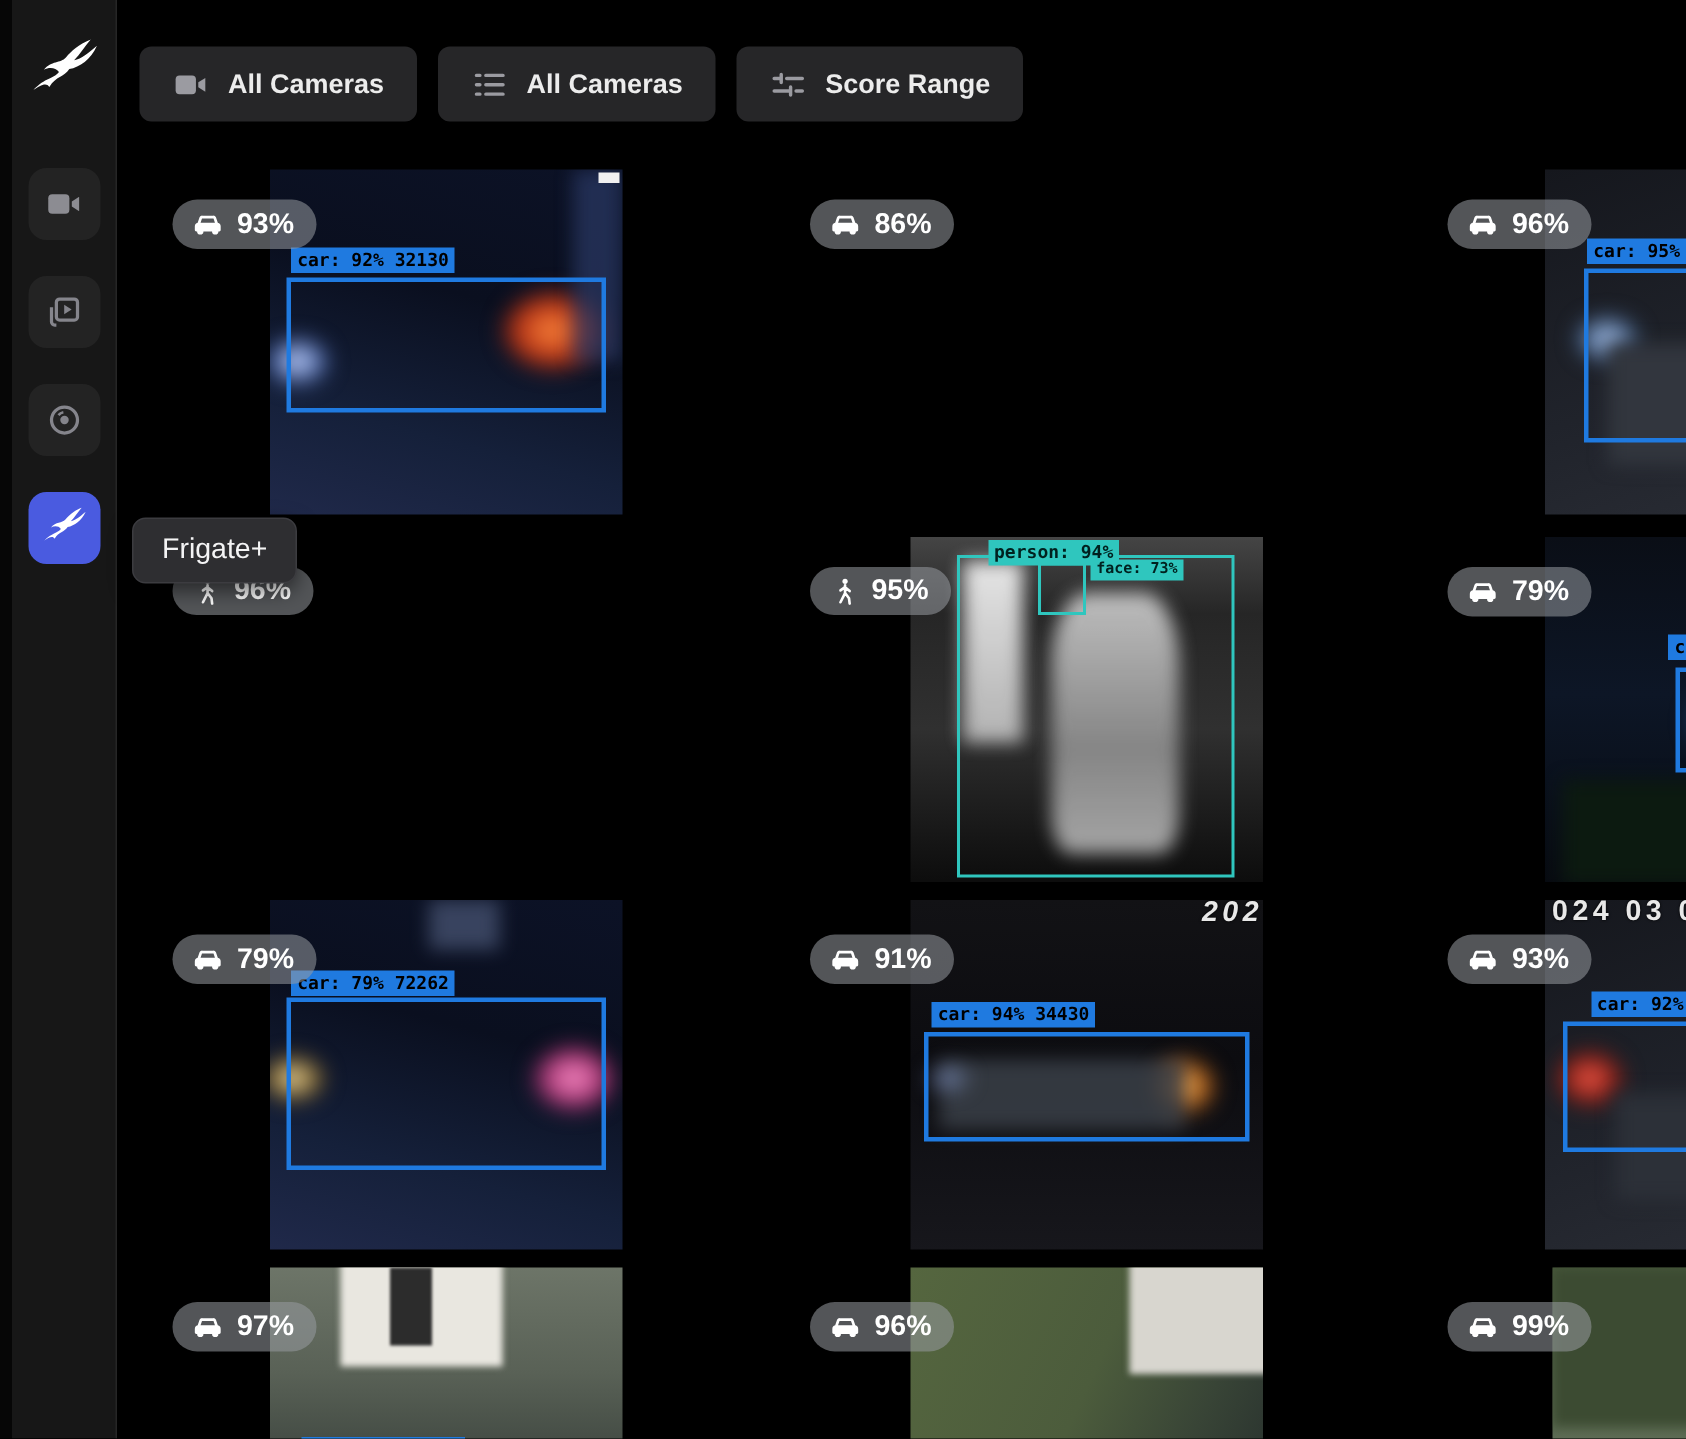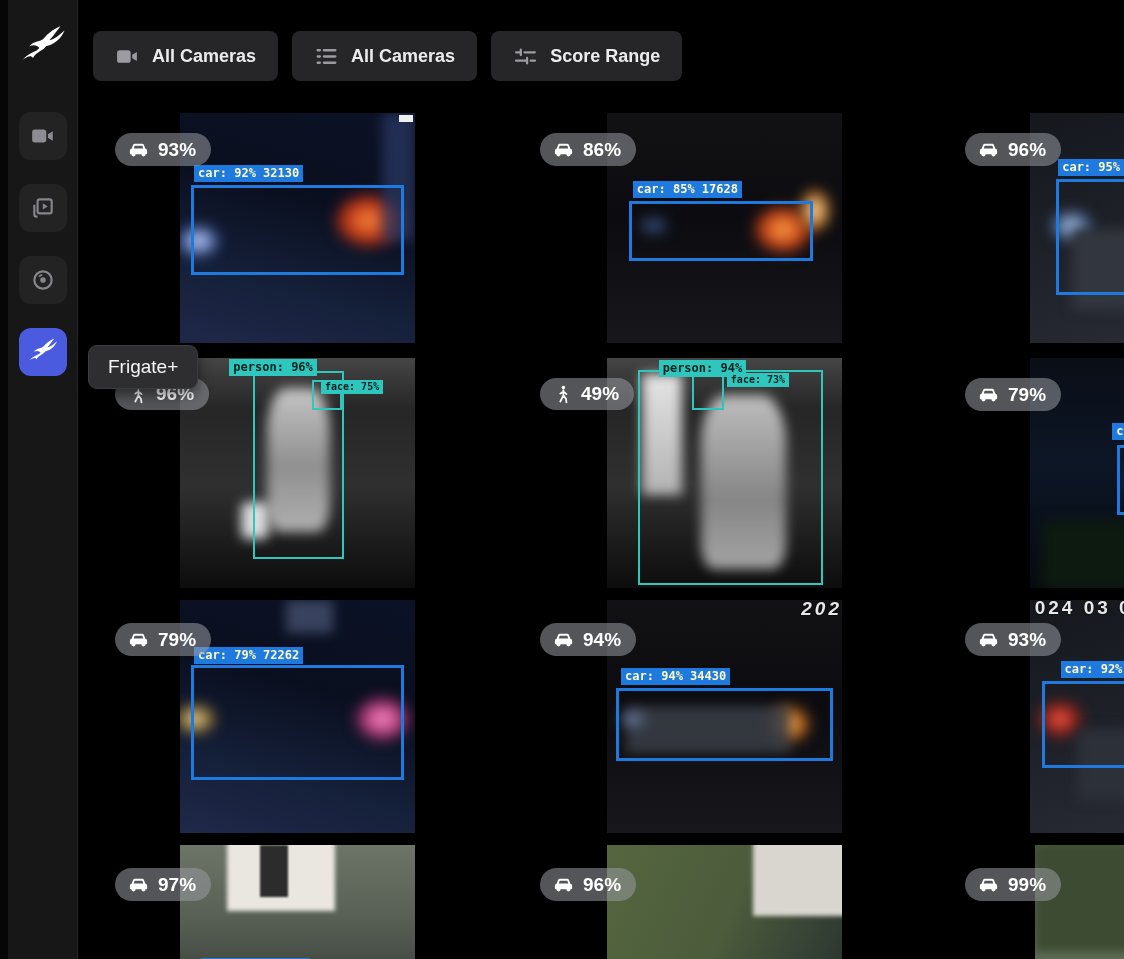--- a/index.html
+++ b/index.html
@@ -21,21 +21,21 @@
   .tb-btn { height:50px; background:#262628; border-radius:8px; display:flex; align-items:center;
     gap:12px; padding:0 22px; color:#ececec; font-size:18px; font-weight:bold; cursor:pointer; }
 
   
   .cell { position:absolute; overflow:hidden; cursor:pointer; }
   .snap { position:absolute; overflow:hidden; }
   .badge { position:absolute; z-index:5; display:inline-flex; align-items:center; gap:8px;
     background:rgba(152,154,160,0.55); border-radius:999px; padding:5px 15px 5px 12px;
     color:#fff; font-size:19px; font-weight:bold; }
   .det-label { position:absolute; font:bold 12px "DejaVu Sans Mono", monospace;
-    color:#fef9c3; padding:1px 4px 2px 4px; white-space:nowrap; z-index:3; }
+    color:#000000; padding:1px 4px 2px 4px; white-space:nowrap; z-index:3; }
   .det-box { position:absolute; z-index:2; }
   .blue  { background:#1f7ae0; }
   .bluebox { border:3px solid #1f7ae0; }
   .teal  { background:#2fc6be; color:#00211f; }
   .tealbox { border:2px solid #2fc6be; }
   .ts { position:absolute; color:#e8e8e8; font:bold 19px "Liberation Sans",sans-serif;
     letter-spacing:3px; z-index:3; text-shadow:0 0 2px #000; }
   .glow { position:absolute; border-radius:50%; filter:blur(7px); z-index:1; }
   .blob { position:absolute; filter:blur(6px); z-index:1; }
 
@@ -130,27 +130,20 @@
     <svg width="23" height="23" viewBox="0 0 24 24" fill="#fff">
       <path d="M5 11l1.3-3.8A2 2 0 0 1 8.2 6h7.6a2 2 0 0 1 1.9 1.2L19 11a2.6 2.6 0 0 1 2 2.5V16a1 1 0 0 1-1 1h-.6a2.2 2.2 0 0 1-4.4 0H9a2.2 2.2 0 0 1-4.4 0H4a1 1 0 0 1-1-1v-2.5A2.6 2.6 0 0 1 5 11zm2 0h10l-1-3H8z"></path>
       <circle cx="6.8" cy="16.6" r="1.3"></circle>
         <circle cx="17.2" cy="16.6" r="1.3"></circle>
     </svg>
     <span>93%</span>
   </div>
 </div>
 
 <div class="cell" style="left:523px;top:98px;width:425px;height:245px;">
-  <div class="snap bg-n2" style="left:84px;top:15px;width:235px;height:232px;">
-    <div class="glow" style="left:58%;top:36%;width:80px;height:65px;background:radial-gradient(closest-side,#ffab4a,#c23a14 55%,transparent 78%);"></div>
-    <div class="glow" style="left:80%;top:30%;width:40px;height:55px;background:radial-gradient(closest-side,#ffe9c2,#c87a2a 60%,transparent 80%);"></div>
-    <div class="glow" style="left:10%;top:43%;width:45px;height:25px;background:radial-gradient(closest-side,#4a6db0,transparent 80%);"></div>
-    <div class="det-label blue" style="left:11%;top:29.5%;">car: 85% 17628</div>
-    <div class="det-box bluebox" style="left:9.5%;top:38%;width:78%;height:26%;"></div>
-  </div>
   <div class="badge" style="left:17px;top:35px;">
     <svg width="23" height="23" viewBox="0 0 24 24" fill="#fff">
       <path d="M5 11l1.3-3.8A2 2 0 0 1 8.2 6h7.6a2 2 0 0 1 1.9 1.2L19 11a2.6 2.6 0 0 1 2 2.5V16a1 1 0 0 1-1 1h-.6a2.2 2.2 0 0 1-4.4 0H9a2.2 2.2 0 0 1-4.4 0H4a1 1 0 0 1-1-1v-2.5A2.6 2.6 0 0 1 5 11zm2 0h10l-1-3H8z"></path>
       <circle cx="6.8" cy="16.6" r="1.3"></circle>
         <circle cx="17.2" cy="16.6" r="1.3"></circle>
     </svg>
     <span>86%</span>
   </div>
 </div>
 
@@ -165,28 +158,20 @@
     <svg width="23" height="23" viewBox="0 0 24 24" fill="#fff">
       <path d="M5 11l1.3-3.8A2 2 0 0 1 8.2 6h7.6a2 2 0 0 1 1.9 1.2L19 11a2.6 2.6 0 0 1 2 2.5V16a1 1 0 0 1-1 1h-.6a2.2 2.2 0 0 1-4.4 0H9a2.2 2.2 0 0 1-4.4 0H4a1 1 0 0 1-1-1v-2.5A2.6 2.6 0 0 1 5 11zm2 0h10l-1-3H8z"></path>
       <circle cx="6.8" cy="16.6" r="1.3"></circle>
         <circle cx="17.2" cy="16.6" r="1.3"></circle>
     </svg>
     <span>96%</span>
   </div>
 </div>
 
 <div class="cell" style="left:98px;top:343px;width:425px;height:245px;">
-  <div class="snap bg-ir" style="left:82px;top:15px;width:235px;height:232px;">
-    <div class="blob" style="left:37%;top:13%;width:27%;height:62%;background:linear-gradient(180deg,#d6d6d6,#9a9a9a 55%,#c0c0c0);border-radius:30% 30% 20% 20%;opacity:.9;"></div>
-    <div class="blob" style="left:26%;top:62%;width:12%;height:16%;background:#e6e6e6;border-radius:20%;opacity:.95;"></div>
-    <div class="det-label teal" style="left:21%;top:0.5%;">person: 96%</div>
-    <div class="det-box tealbox" style="left:31%;top:5.5%;width:39%;height:81%;"></div>
-    <div class="det-box tealbox" style="left:56%;top:9.5%;width:13%;height:13%;"></div>
-    <div class="det-label teal" style="left:60%;top:9.5%;font-size:10px;">face: 75%</div>
-  </div>
   <div class="badge" style="left:17px;top:35px;">
     <svg width="21" height="21" viewBox="0 0 24 24" fill="none" stroke="#fff" stroke-width="2" stroke-linecap="round">
       <circle cx="13" cy="4" r="2" fill="#fff" stroke="none"></circle>
       <path d="M13 7v6 M13 8.5l-3.5 2.5 M13 8.5l3.5 3 M13 13l-3.5 7 M13 13l3 4 .5 4"></path>
     </svg>
     <span>96%</span>
   </div>
 </div>
 
 <div class="cell" style="left:523px;top:343px;width:425px;height:245px;">
@@ -196,21 +181,21 @@
     <div class="det-label teal" style="left:22%;top:1%;">person: 94%</div>
     <div class="det-box tealbox" style="left:13%;top:5%;width:79%;height:93%;"></div>
     <div class="det-box tealbox" style="left:36%;top:7.5%;width:14%;height:15%;"></div>
     <div class="det-label teal" style="left:51%;top:6.5%;font-size:10px;">face: 73%</div>
   </div>
   <div class="badge" style="left:17px;top:35px;">
     <svg width="21" height="21" viewBox="0 0 24 24" fill="none" stroke="#fff" stroke-width="2" stroke-linecap="round">
       <circle cx="13" cy="4" r="2" fill="#fff" stroke="none"></circle>
       <path d="M13 7v6 M13 8.5l-3.5 2.5 M13 8.5l3.5 3 M13 13l-3.5 7 M13 13l3 4 .5 4"></path>
     </svg>
-    <span>49%</span>
+    <span>95%</span>
   </div>
 </div>
 
 <div class="cell" style="left:948px;top:343px;width:176px;height:245px;">
   <div class="snap bg-n4" style="left:82px;top:15px;width:235px;height:232px;">
     <div class="glow" style="left:38%;top:38%;width:90px;height:70px;background:radial-gradient(closest-side,#eaf4ff,#5d9fe0 45%,#1e4a80 70%,transparent 85%);"></div>
     <div class="blob" style="left:5%;top:70%;width:45%;height:30%;background:#0c1a10;"></div>
     <div class="det-label blue" style="left:35%;top:28%;">car: 79%</div>
     <div class="det-box bluebox" style="left:37%;top:37.5%;width:70%;height:30%;"></div>
   </div>
@@ -250,21 +235,21 @@
     <div class="glow" style="left:2%;top:46%;width:40px;height:22px;background:radial-gradient(closest-side,#8fa6e0,transparent 80%);"></div>
     <div class="det-label blue" style="left:6%;top:29%;">car: 94% 34430</div>
     <div class="det-box bluebox" style="left:4%;top:37.5%;width:92%;height:31%;"></div>
   </div>
   <div class="badge" style="left:17px;top:35px;">
     <svg width="23" height="23" viewBox="0 0 24 24" fill="#fff">
       <path d="M5 11l1.3-3.8A2 2 0 0 1 8.2 6h7.6a2 2 0 0 1 1.9 1.2L19 11a2.6 2.6 0 0 1 2 2.5V16a1 1 0 0 1-1 1h-.6a2.2 2.2 0 0 1-4.4 0H9a2.2 2.2 0 0 1-4.4 0H4a1 1 0 0 1-1-1v-2.5A2.6 2.6 0 0 1 5 11zm2 0h10l-1-3H8z"></path>
       <circle cx="6.8" cy="16.6" r="1.3"></circle>
         <circle cx="17.2" cy="16.6" r="1.3"></circle>
     </svg>
-    <span>94%</span>
+    <span>91%</span>
   </div>
 </div>
 
 <div class="cell" style="left:948px;top:588px;width:176px;height:245px;">
   <div class="snap bg-n3" style="left:82px;top:12px;width:235px;height:235px;">
     <div class="ts" style="left:2%;top:-3px;">024 03 0</div>
     <div class="glow" style="left:0%;top:40%;width:60px;height:50px;background:radial-gradient(closest-side,#ff6a5a,#8f1a10 55%,transparent 80%);"></div>
     <div class="blob" style="left:20%;top:55%;width:60%;height:30%;background:#2c3038;"></div>
     <div class="det-label blue" style="left:13%;top:26%;">car: 92% 4218</div>
     <div class="det-box bluebox" style="left:5%;top:34.5%;width:110%;height:37%;"></div>

